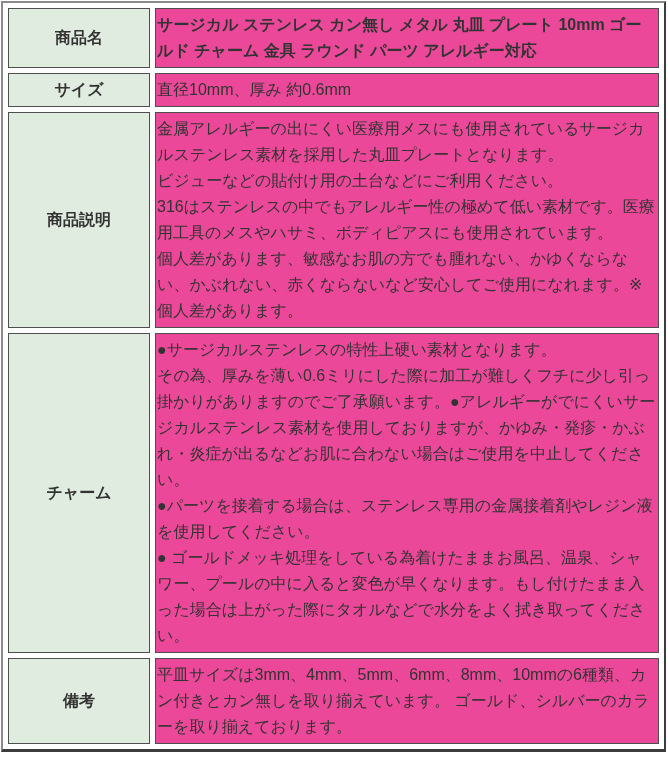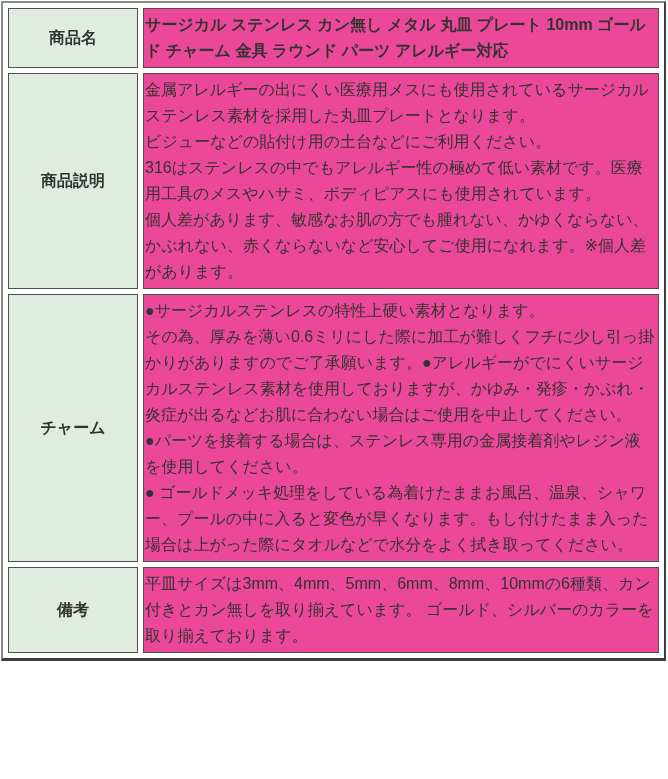--- a/index.html
+++ b/index.html
@@ -34,40 +34,44 @@
     line-height: 26px;
     vertical-align: middle;
     word-break: break-all;
     overflow-wrap: anywhere;
   }
   td.label-cell {
     width: 120px;
     background: #dfecdf;
     text-align: center;
     font-weight: bold;
-    padding: 3px 4px;
+    padding: 3px 10px;
   }
   td.value-cell {
     background: #ec4899;
     padding: 3px 1px;
     white-space: pre-line;
   }
   tr[data-name="spec-row-product-name"] td.value-cell {
     font-weight: bold;
   }
 </style>
 </head>
 <body>
 
 <div class="page" data-name="product-spec-page">
   <table class="spec-table" data-name="product-spec-table">
     <tbody>
       <tr data-name="spec-row-product-name">
         <td class="label-cell" data-name="product-name-label">商品名</td>
         <td class="value-cell" data-name="product-name-value">サージカル ステンレス カン無し メタル 丸皿 プレート 10mm ゴールド チャーム 金具 ラウンド パーツ アレルギー対応</td>
+      </tr>
+      <tr data-name="spec-row-size">
+        <td class="label-cell" data-name="size-label">サイズ</td>
+        <td class="value-cell" data-name="size-value">直径10mm、厚み 約0.6mm</td>
       </tr>
       <tr data-name="spec-row-description">
         <td class="label-cell" data-name="description-label">商品説明</td>
         <td class="value-cell" data-name="description-value">金属アレルギーの出にくい医療用メスにも使用されているサージカルステンレス素材を採用した丸皿プレートとなります。
 ビジューなどの貼付け用の土台などにご利用ください。
 316はステンレスの中でもアレルギー性の極めて低い素材です。医療用工具のメスやハサミ、ボディピアスにも使用されています。
 個人差があります、敏感なお肌の方でも腫れない、かゆくならない、かぶれない、赤くならないなど安心してご使用になれます。※個人差があります。</td>
       </tr>
       <tr data-name="spec-row-precautions">
         <td class="label-cell" data-name="precautions-label">チャーム</td>

